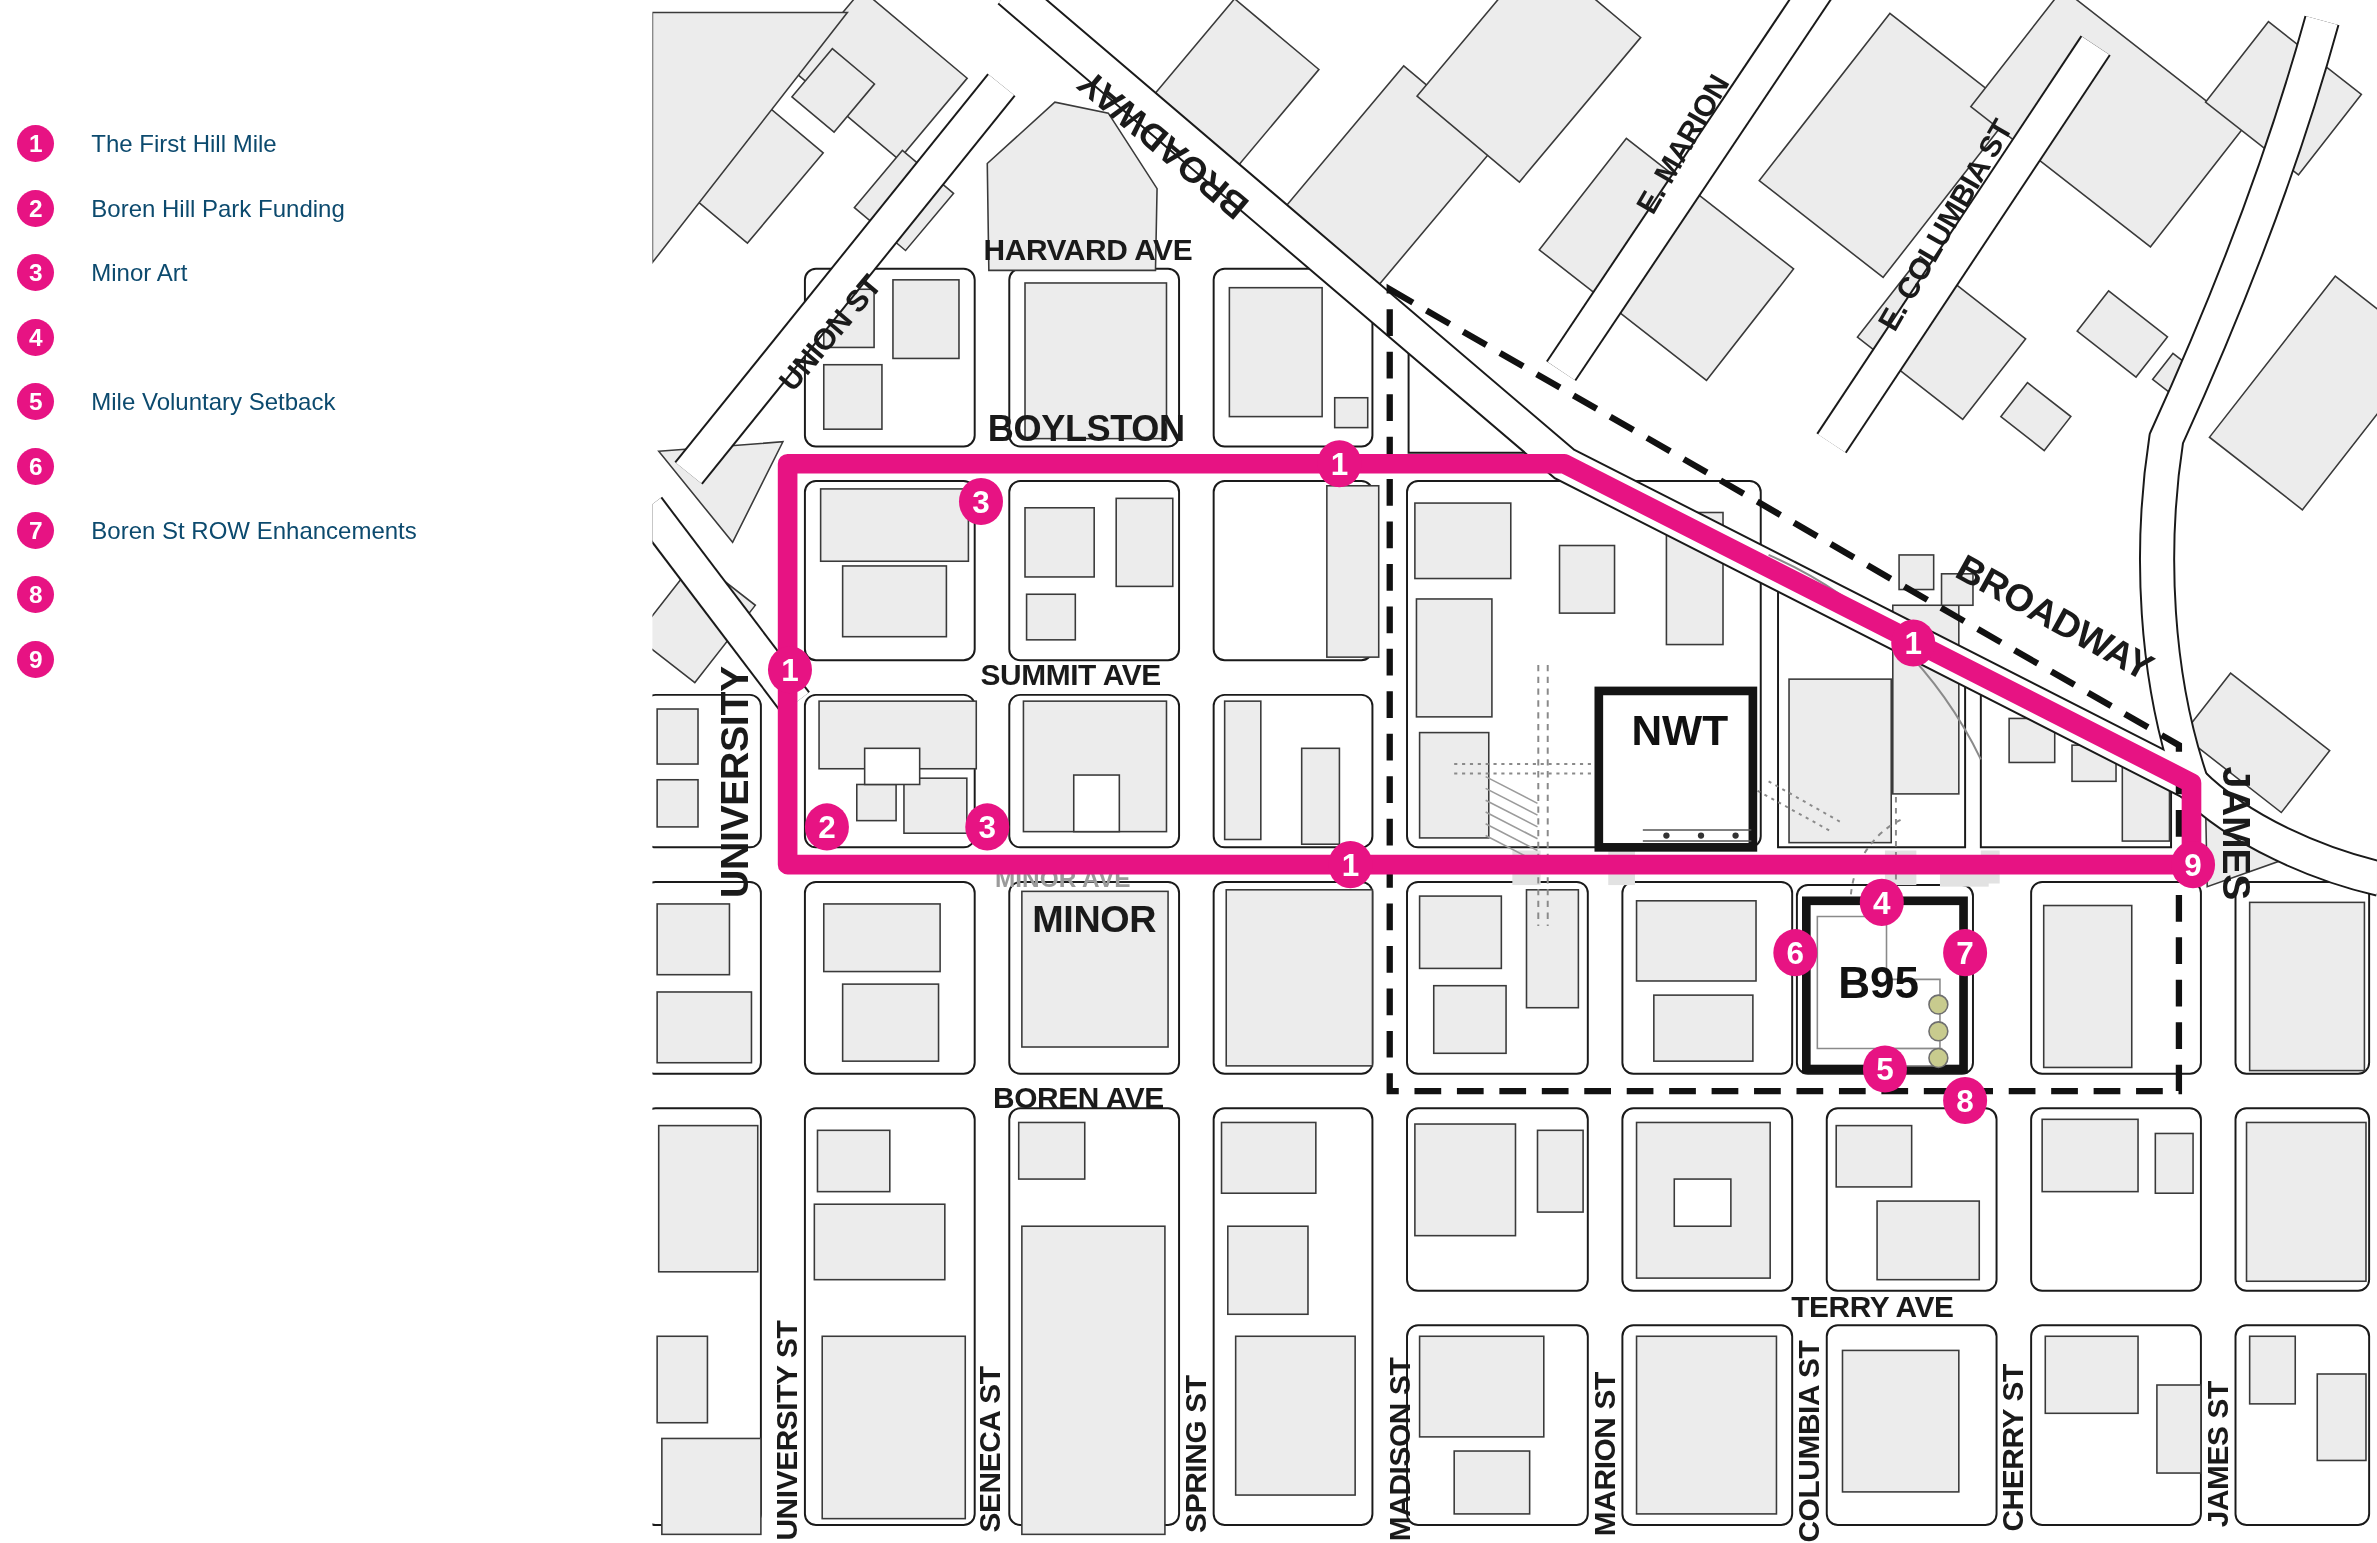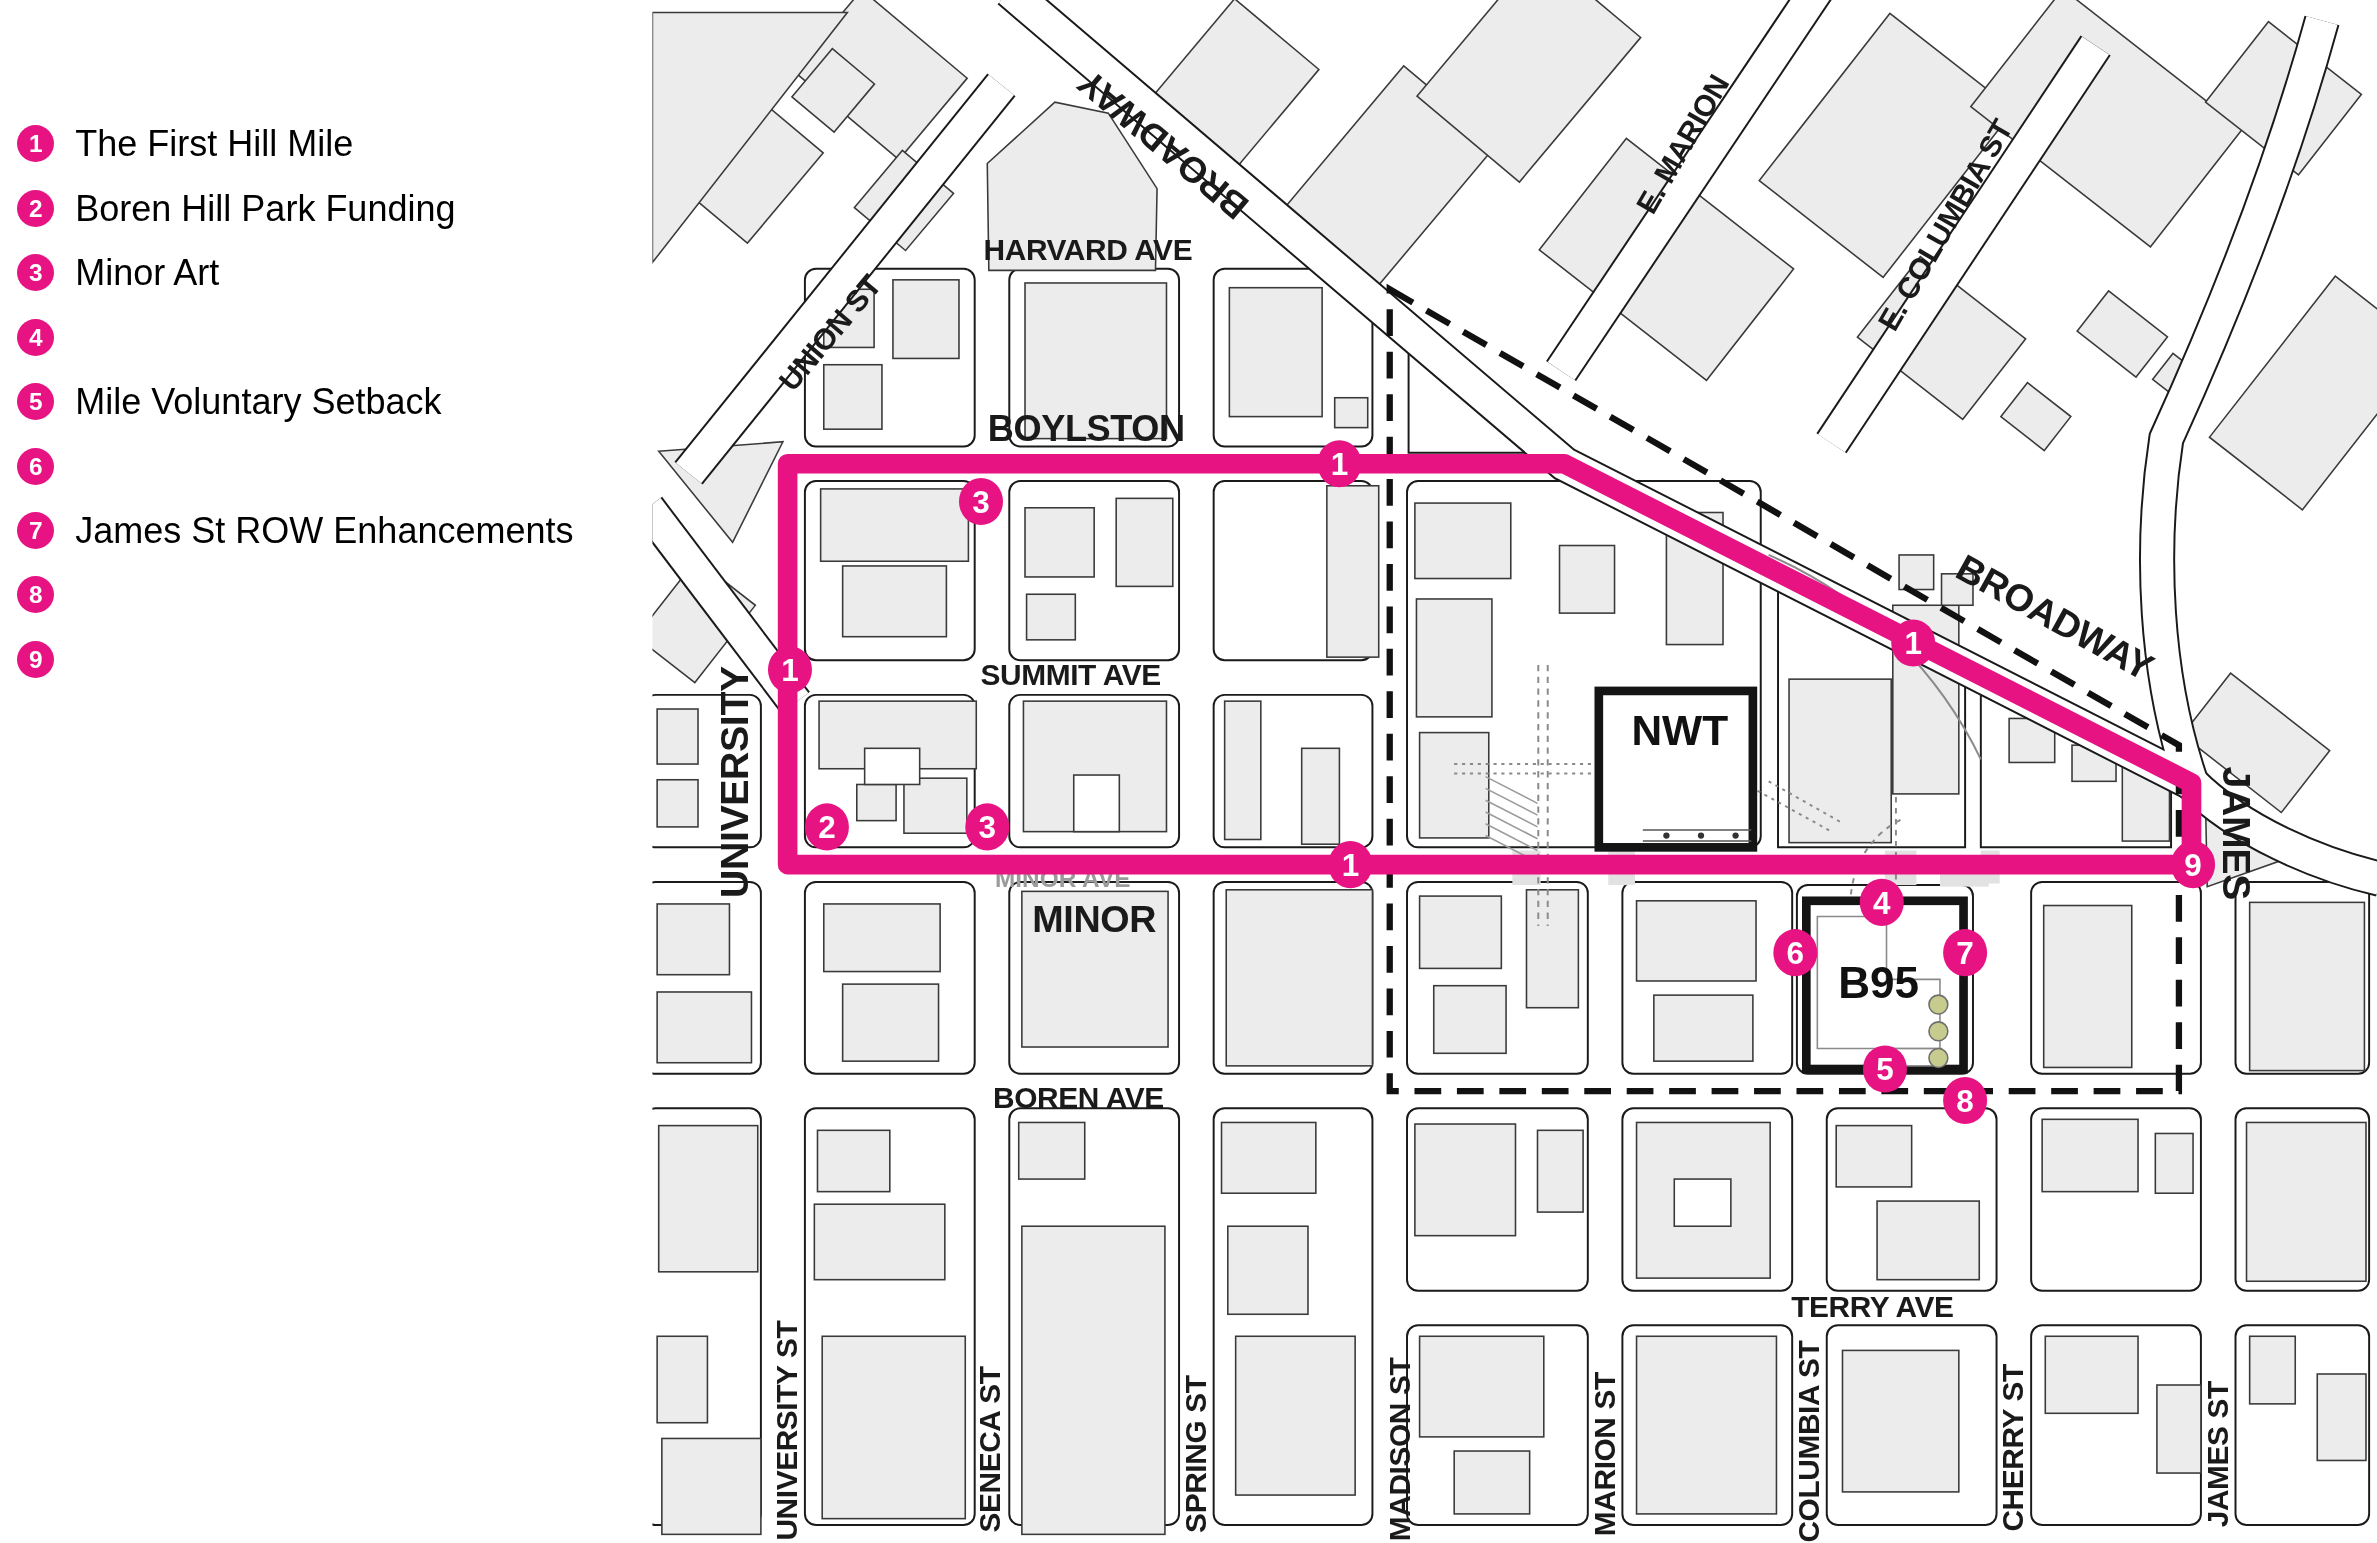--- a/index.html
+++ b/index.html
@@ -5,21 +5,21 @@
   html,body{margin:0;padding:0;background:#fff;}
   body{width:2377px;height:1543px;position:relative;overflow:hidden;
        font-family:"Liberation Sans","DejaVu Sans",sans-serif;}
   #stage{position:absolute;inset:0;background:#fff;}
   
   #legend{position:absolute;left:0;top:0;width:653px;height:1543px;}
   .legend-row{position:absolute;left:17.3px;display:flex;align-items:center;height:39px;}
   .legend-badge{width:37px;height:37px;border-radius:50%;color:#fff;
     display:flex;align-items:center;justify-content:center;
     font-size:24.4px;font-weight:bold;flex:0 0 auto;}
-  .legend-label{margin-left:21px;font-size:36px;color:#000000;letter-spacing:0px;white-space:nowrap;}
+  .legend-label{margin-left:37px;font-size:24px;color:#0c4a6e;letter-spacing:0px;white-space:nowrap;}
   
   #map-wrap{position:absolute;inset:0;}
   svg text{font-family:"Liberation Sans","DejaVu Sans",sans-serif;}
 </style>
 </head>
 <body>
 
 <div id="stage">
   <div id="legend">
       <div class="legend-row" style="top: 124px;">
@@ -39,21 +39,21 @@
       </div>
       <div class="legend-row" style="top: 382px;">
         <div class="legend-badge" style="background: rgb(231, 19, 131);">5</div>
         <div class="legend-label">Mile Voluntary Setback</div>
       </div>
       <div class="legend-row" style="top: 447px;">
         <div class="legend-badge" style="background: rgb(231, 19, 131);">6</div>
       </div>
       <div class="legend-row" style="top: 511px;">
         <div class="legend-badge" style="background: rgb(231, 19, 131);">7</div>
-        <div class="legend-label">James St ROW Enhancements</div>
+        <div class="legend-label">Boren St ROW Enhancements</div>
       </div>
       <div class="legend-row" style="top: 575px;">
         <div class="legend-badge" style="background: rgb(231, 19, 131);">8</div>
       </div>
       <div class="legend-row" style="top: 640px;">
         <div class="legend-badge" style="background: rgb(231, 19, 131);">9</div>
       </div>
     </div>
   <div id="map-wrap">
     <svg id="map" width="2377" height="1543" viewBox="0 0 3024 1963">

